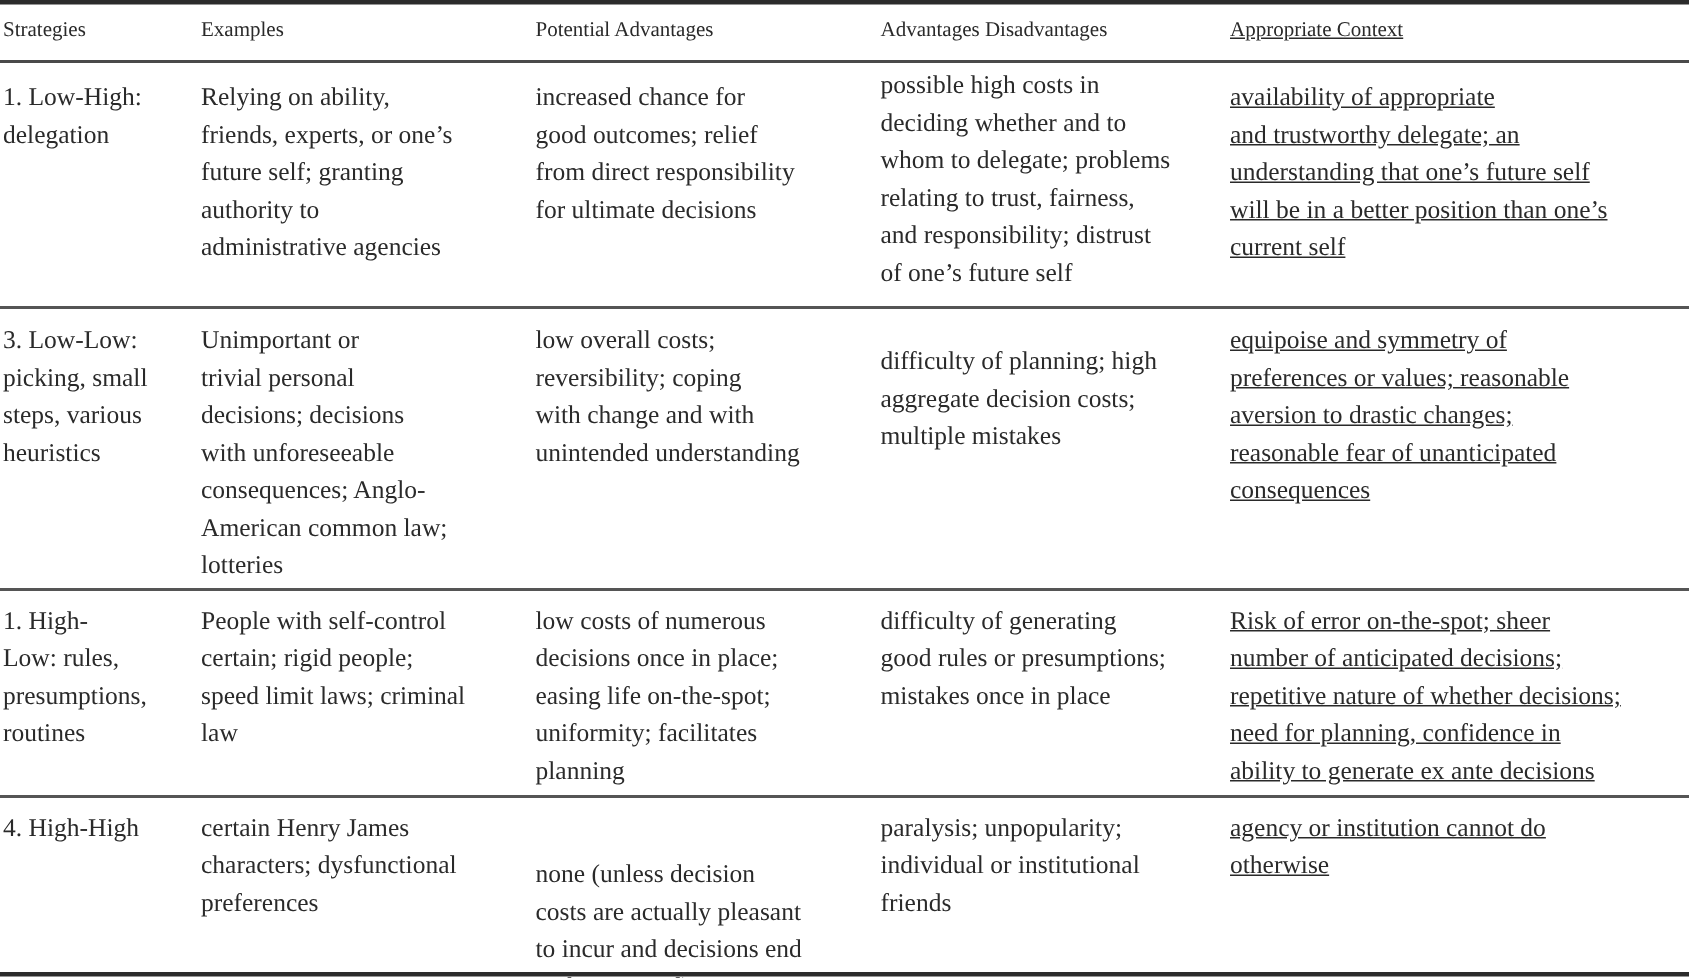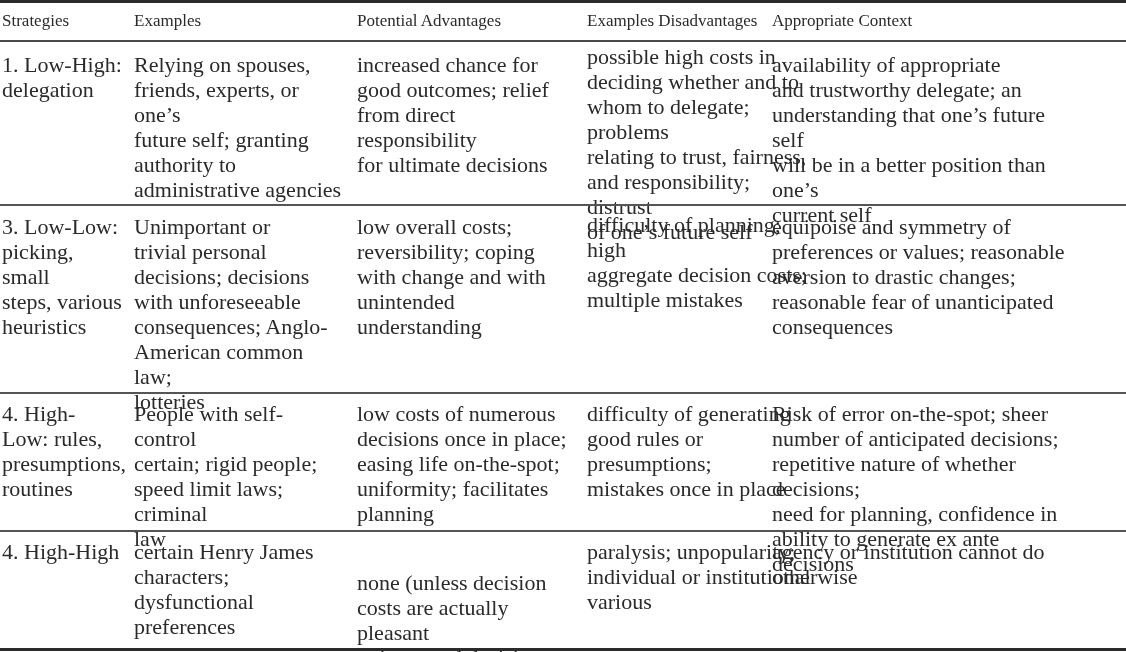--- a/index.html
+++ b/index.html
@@ -10,49 +10,49 @@
     }
     .tbl {
       position: absolute; left: 0; top: 0; width: 1126px;
     }
     .rule-top { position: absolute; left: 0; top: 0; width: 1126px; height: 3px; background: #2b2b2b; }
     .rule-head { position: absolute; left: 0; top: 40px; width: 1126px; height: 2px; background: #4a4a4a; }
     .rule-row { position: absolute; left: 0; width: 1126px; height: 2px; background: #555; }
     .rule-bottom { position: absolute; left: 0; top: 648px; width: 1126px; height: 3px; background: #2b2b2b; }
     .cell {
       position: absolute;
-      font-size: 22px;
+      font-size: 17px;
       line-height: 25px;
       white-space: pre-line;
     }
-    .hdr { top: 10px; font-size: 17px; line-height: 22px; }
+    .hdr { top: 10px; font-size: 14px; line-height: 22px; }
     .c0 { left: 2px; width: 120px; }
     .c1 { left: 134px; width: 210px; }
     .c2 { left: 357px; width: 220px; }
     .c3 { left: 587px; width: 225px; }
-    .c4 { left: 772px; width: 306px; }
+    .c4 { left: 820px; width: 306px; text-decoration: underline; }
   </style>
 </head>
 <body>
 
 <div class="tbl">
   <div class="rule-top"></div>
 
   <div class="cell hdr c0">Strategies</div>
   <div class="cell hdr c1">Examples</div>
   <div class="cell hdr c2">Potential Advantages</div>
-  <div class="cell hdr c3">Examples Disadvantages</div>
+  <div class="cell hdr c3">Advantages Disadvantages</div>
   <div class="cell hdr c4">Appropriate Context</div>
 
   <div class="rule-head"></div>
 
   <div>
     <div class="cell c0" style="top:52px">1. Low-High:
 delegation</div>
-    <div class="cell c1" style="top:52px">Relying on spouses,
+    <div class="cell c1" style="top:52px">Relying on ability,
 friends, experts, or one’s
 future self; granting
 authority to
 administrative agencies</div>
     <div class="cell c2" style="top:52px">increased chance for
 good outcomes; relief
 from direct responsibility
 for ultimate decisions</div>
     <div class="cell c3" style="top:44px">possible high costs in
 deciding whether and to
@@ -77,33 +77,33 @@
 trivial personal
 decisions; decisions
 with unforeseeable
 consequences; Anglo-
 American common law;
 lotteries</div>
     <div class="cell c2" style="top:214px">low overall costs;
 reversibility; coping
 with change and with
 unintended understanding</div>
-    <div class="cell c3" style="top:212px">difficulty of planning; high
+    <div class="cell c3" style="top:228px">difficulty of planning; high
 aggregate decision costs;
 multiple mistakes</div>
     <div class="cell c4" style="top:214px">equipoise and symmetry of
 preferences or values; reasonable
 aversion to drastic changes;
 reasonable fear of unanticipated
 consequences</div>
   </div>
   <div class="rule-row" style="top:392px"></div>
 
   <div>
-    <div class="cell c0" style="top:401px">4. High-
+    <div class="cell c0" style="top:401px">1. High-
 Low: rules,
 presumptions,
 routines</div>
     <div class="cell c1" style="top:401px">People with self-control
 certain; rigid people;
 speed limit laws; criminal
 law</div>
     <div class="cell c2" style="top:401px">low costs of numerous
 decisions once in place;
 easing life on-the-spot;
@@ -124,19 +124,19 @@
     <div class="cell c0" style="top:539px">4. High-High</div>
     <div class="cell c1" style="top:539px">certain Henry James
 characters; dysfunctional
 preferences</div>
     <div class="cell c2" style="top:570px">none (unless decision
 costs are actually pleasant
 to incur and decisions end
 up being good)</div>
     <div class="cell c3" style="top:539px">paralysis; unpopularity;
 individual or institutional
-various</div>
+friends</div>
     <div class="cell c4" style="top:539px">agency or institution cannot do
 otherwise</div>
   </div>
 
   <div class="rule-bottom"></div>
 </div>
 
 </body></html>

